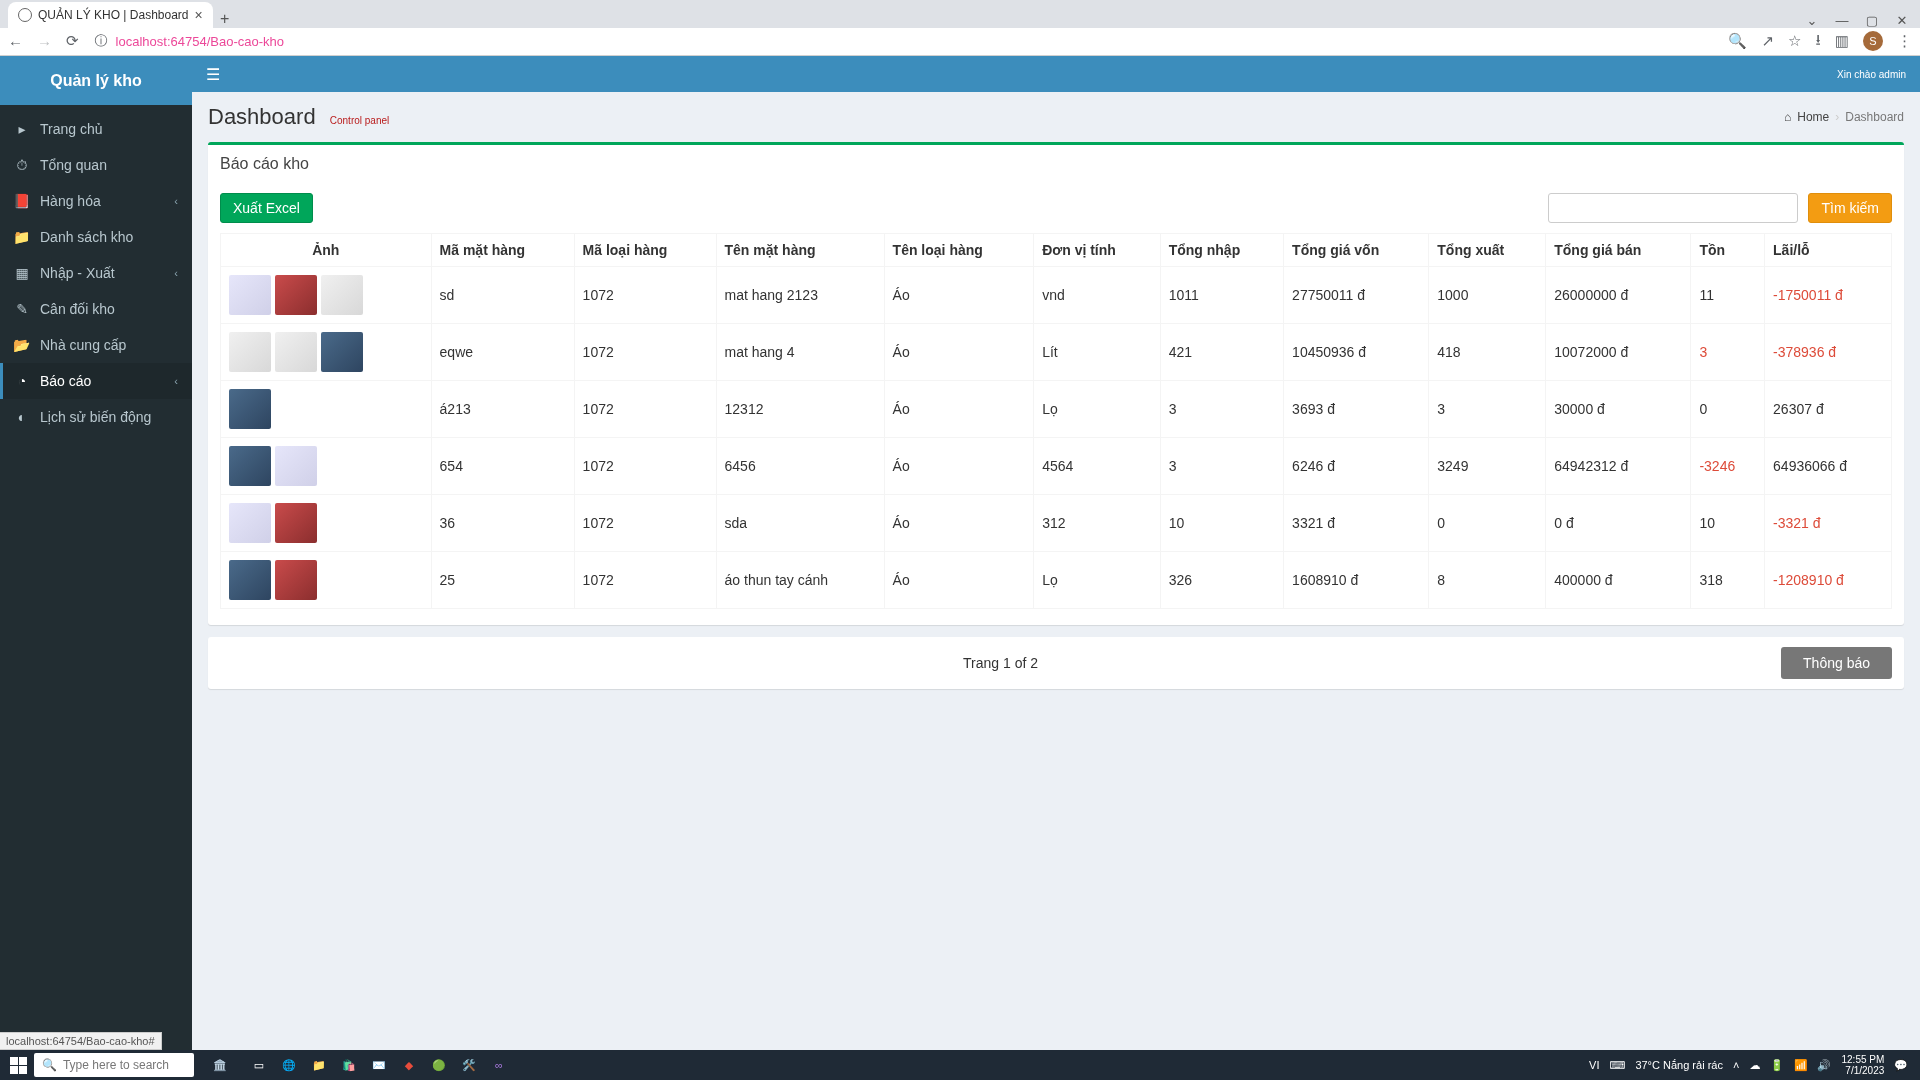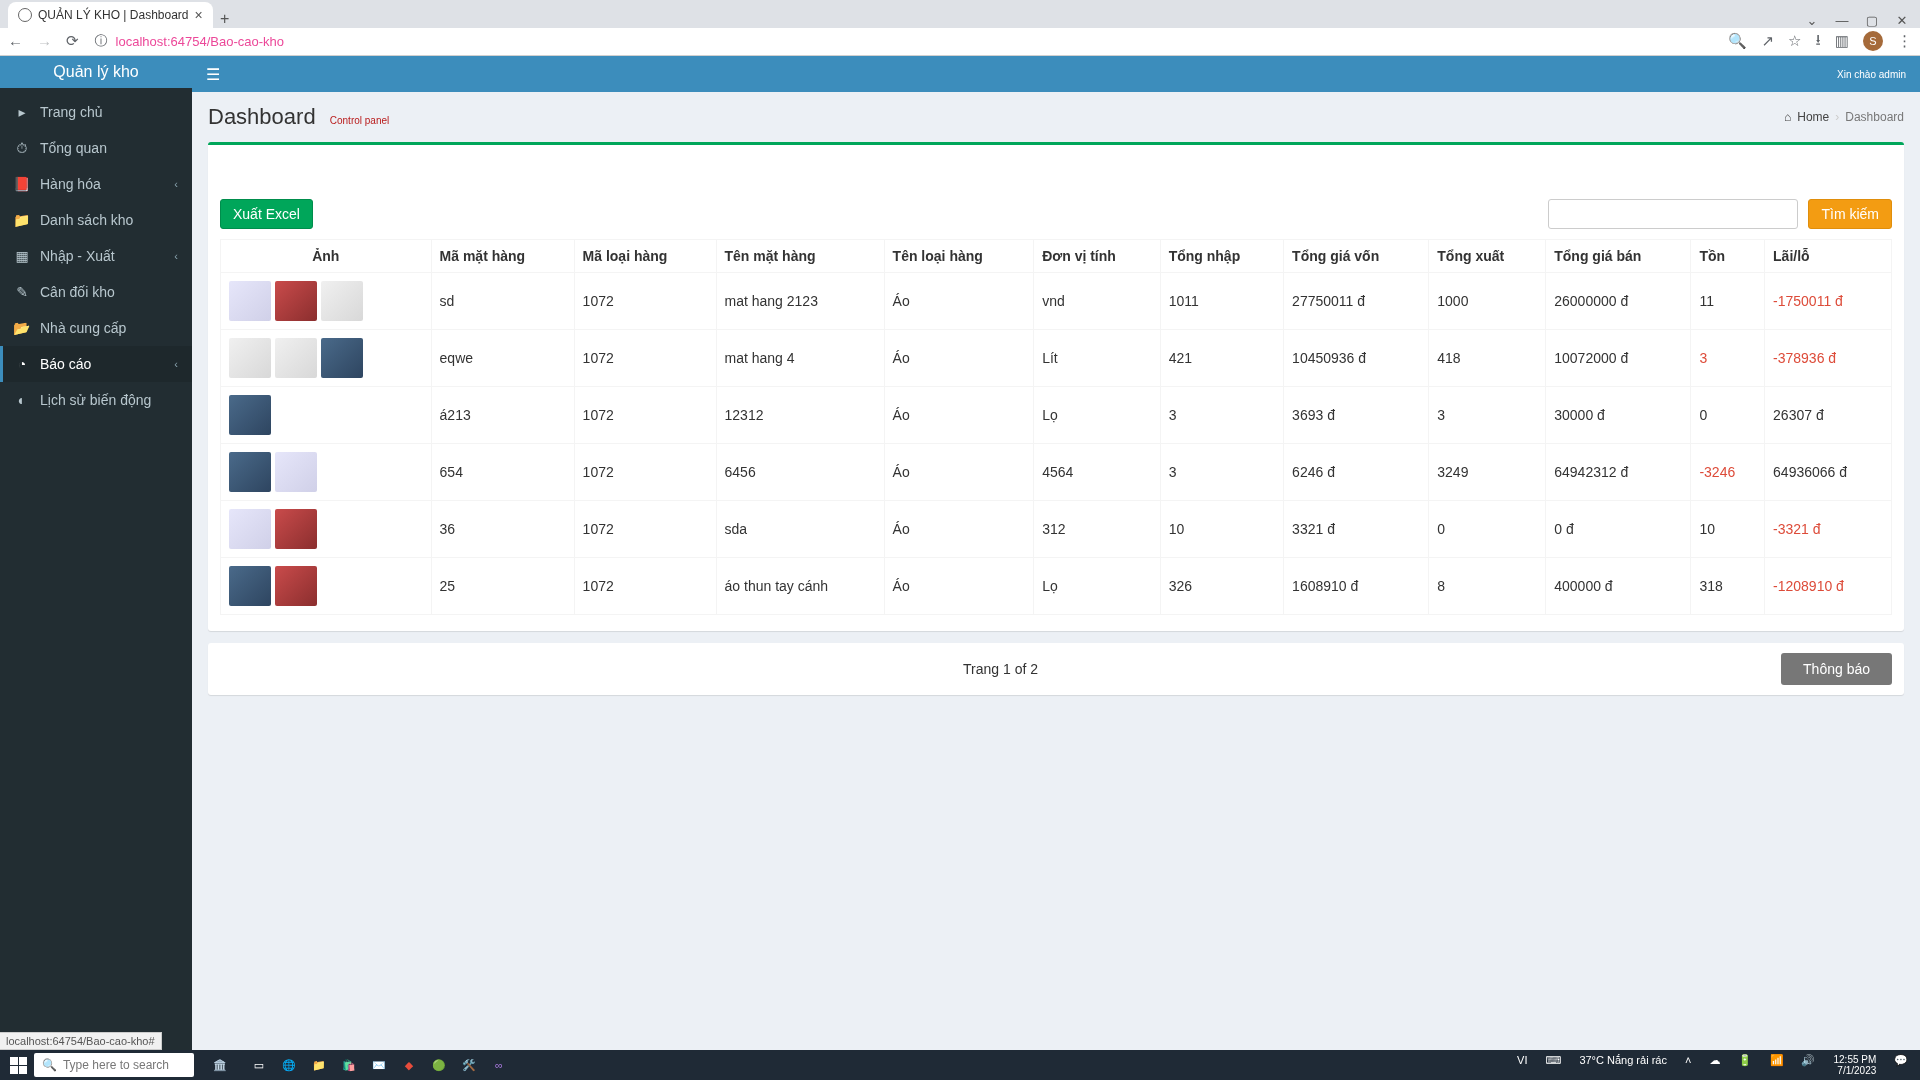--- a/index.html
+++ b/index.html
@@ -17,21 +17,21 @@
 .addr-bar { height: 28px; display: flex; align-items: center; padding: 0 8px; gap: 10px; }
 .addr-bar .nav-icons { display: flex; gap: 14px; color: #5f6368; font-size: 15px; }
 .addr-bar .url-box { flex: 1; display: flex; align-items: center; gap: 8px; font-size: 13px; color: #5f6368; margin-left: 6px; }
 .addr-bar .url-box .url { color: #ec4899; }
 .addr-bar .right-icons { display: flex; gap: 14px; align-items: center; color: #5f6368; font-size: 15px; }
 .avatar-circle { width: 20px; height: 20px; border-radius: 50%; background: #a56a3a; color: #fff; font-size: 11px; display: flex; align-items: center; justify-content: center; }
 
 
 .app { display: flex; height: calc(100vh - 56px - 30px); }
 .sidebar { width: 192px; background: #222d32; color: #b8c7ce; display: flex; flex-direction: column; }
-.logo { height: 32px; background: #3c8dbc; color: #fff; display: flex; align-items: center; justify-content: center; font-size: 16px; font-weight: 400; }
+.logo { height: 49px; background: #3c8dbc; color: #fff; display: flex; align-items: center; justify-content: center; font-size: 16px; font-weight: 700; }
 .menu { list-style: none; padding-top: 6px; }
 .menu li { padding: 10px 14px; display: flex; align-items: center; gap: 10px; cursor: pointer; font-size: 14px; }
 .menu li .chev { margin-left: auto; font-size: 11px; color: #8aa4af; }
 .menu li.active { background: #1e282c; color: #fff; border-left: 3px solid #3c8dbc; padding-left: 11px; }
 .micon { width: 16px; height: 16px; display: inline-flex; align-items: center; justify-content: center; }
 
 .main { flex: 1; display: flex; flex-direction: column; background: #ecf0f5; }
 .topbar { height: 36px; background: #3c8dbc; color: #fff; display: flex; align-items: center; padding: 0 14px; }
 .burger { margin-right: auto; font-size: 16px; cursor: pointer; }
 .greeting { font-size: 10px; }
@@ -40,21 +40,21 @@
 .content-header h1 { font-size: 22px; font-weight: 500; color: #333; }
 .content-header small { font-size: 10px; color: #b91c1c; margin-left: 8px; font-weight: 300; }
 .breadcrumb { margin-left: auto; font-size: 12px; color: #444; display: flex; gap: 6px; align-items: center; }
 .breadcrumb .sep { color: #ccc; }
 .breadcrumb .active { color: #777; }
 
 .content { padding: 0 16px 16px; flex: 1; overflow: auto; }
 .box { background: #fff; border-top: 3px solid #00a65a; border-radius: 3px; box-shadow: 0 1px 1px rgba(0,0,0,.1); }
 .box-header { padding: 10px 12px; font-size: 16px; color: #444; }
 .box-body { padding: 10px 12px 16px; }
-.toolbar { display: flex; align-items: flex-end; gap: 10px; margin-bottom: 10px; margin-top: 44px; }
+.toolbar { display: flex; align-items: flex-end; gap: 10px; margin-bottom: 10px; }
 .btn { padding: 6px 12px; border-radius: 3px; border: 1px solid transparent; cursor: pointer; font-size: 14px; }
 .btn-success { background: #00a65a; color: #fff; border-color: #008d4c; }
 .btn-warning { background: #f39c12; color: #fff; border-color: #e08e0b; }
 .search-input { margin-left: auto; width: 250px; height: 30px; border: 1px solid #ccc; border-radius: 3px; padding: 0 8px; font-size: 14px; }
 
 table.data { width: 100%; border-collapse: collapse; font-size: 14px; }
 table.data th, table.data td { border: 1px solid #f4f4f4; padding: 8px 8px; text-align: left; vertical-align: middle; }
 table.data th { font-weight: 700; color: #333; }
 table.data th:first-child { text-align: center; }
 .thumb-row { display: flex; gap: 4px; }
@@ -70,21 +70,21 @@
 .btn-notify { background: #777; color: #fff; padding: 8px 22px; border: none; border-radius: 3px; font-size: 14px; cursor: pointer; }
 
 .statusbar-link { position: absolute; bottom: 30px; left: 0; background: #f1f1f1; border: 1px solid #ccc; border-left: none; font-size: 11px; padding: 2px 6px; color: #555; }
 
 
 .taskbar { height: 30px; background: #1f2a36; display: flex; align-items: center; color: #fff; font-size: 11px; padding: 0 6px; gap: 4px; }
 .taskbar .start { width: 24px; height: 24px; display: flex; align-items: center; justify-content: center; }
 .taskbar .search-box { background: #fff; color: #777; height: 24px; width: 160px; display: flex; align-items: center; padding: 0 8px; gap: 6px; font-size: 12px; border-radius: 2px; }
 .taskbar .tb-icon { width: 26px; height: 24px; display: flex; align-items: center; justify-content: center; }
 .taskbar .tb-wide { width: 44px; }
-.taskbar .tray { margin-left: auto; display: flex; align-items: flex-start; gap: 18px; padding-right: 6px; }
+.taskbar .tray { margin-left: auto; display: flex; align-items: center; gap: 10px; padding-right: 6px; }
 .taskbar .clock { text-align: right; line-height: 1.1; font-size: 10px; }
 .win-logo { display: grid; grid-template-columns: 8px 8px; grid-template-rows: 8px 8px; gap: 1px; }
 .win-logo span { background: #fff; }
 </style>
 </head>
 <body>
 
 <div class="browser-chrome">
   <div class="tab-bar">
     <div class="tab">
@@ -182,20 +182,21 @@
       <div class="breadcrumb">
         <span>⌂</span>
         <a>Home</a>
         <span class="sep">›</span>
         <span class="active">Dashboard</span>
       </div>
     </div>
 
     <div class="content">
       <div class="box">
+        <div class="box-header">Báo cáo kho</div>
         <div class="box-body">
           <div class="toolbar">
             <button class="btn btn-success">Xuất Excel</button>
             <input class="search-input" type="text" style="">
             <button class="btn btn-warning">Tìm kiếm</button>
           </div>
           <table class="data">
             <thead>
                 <tr id="thead-row">
                   <th>Ảnh</th>

